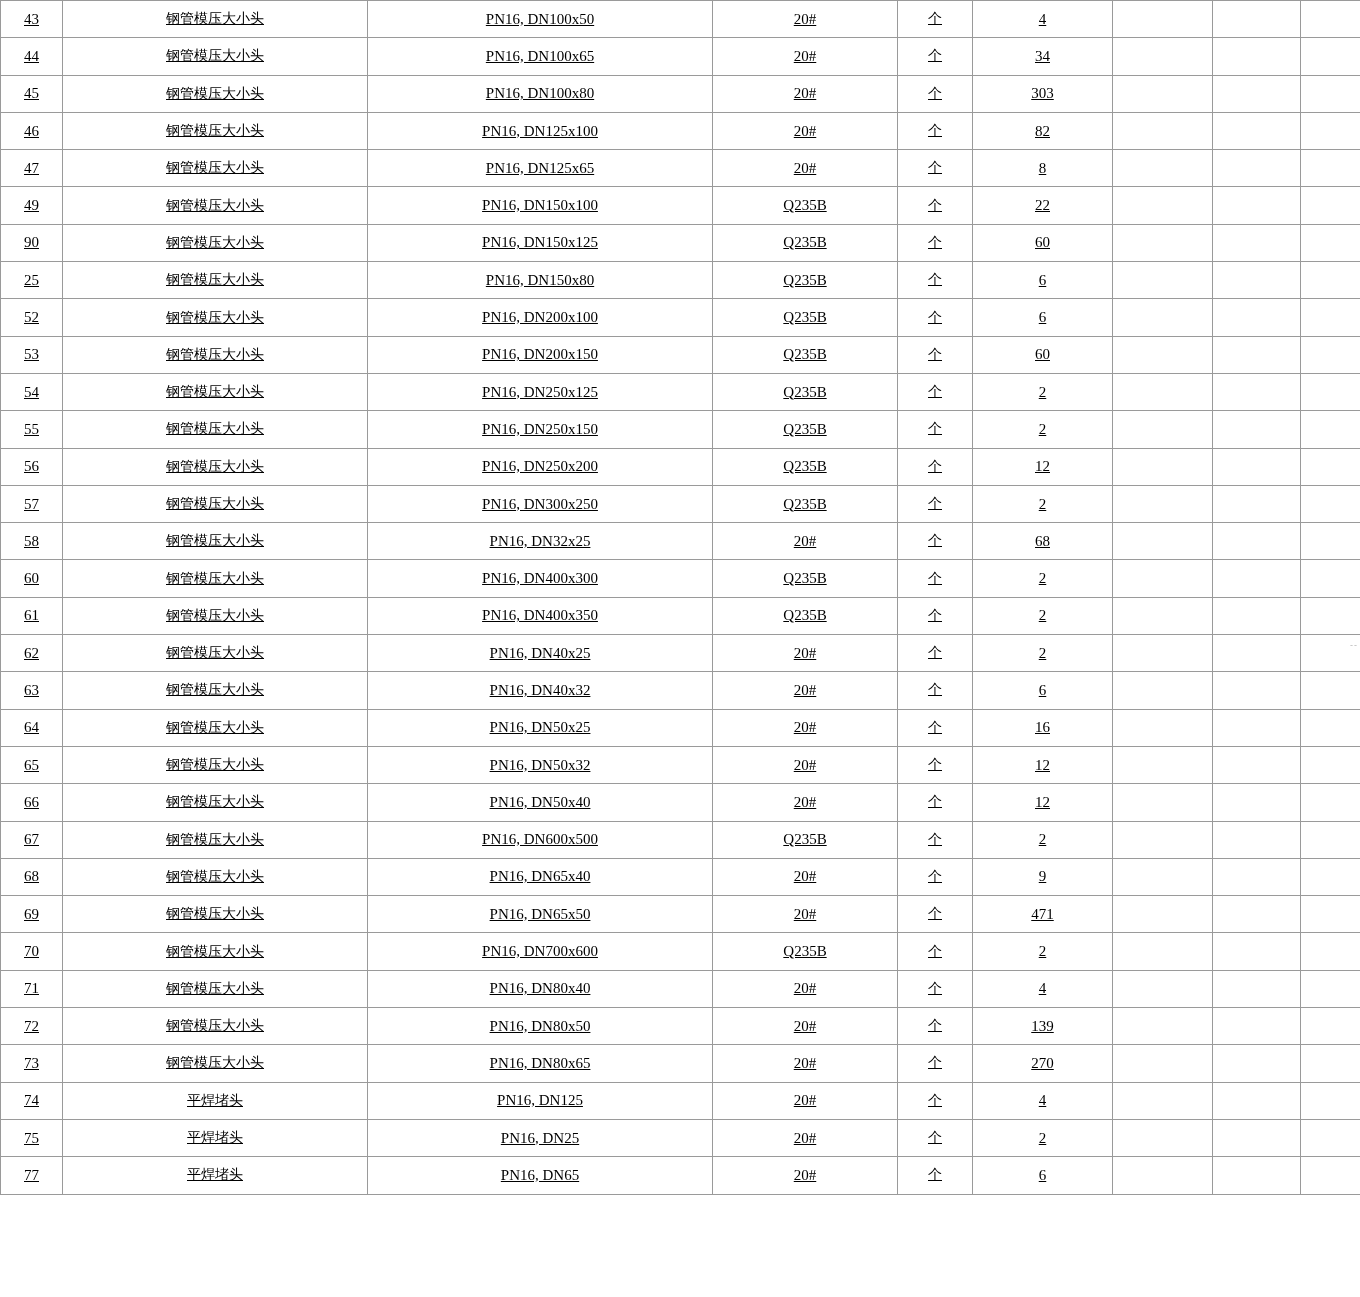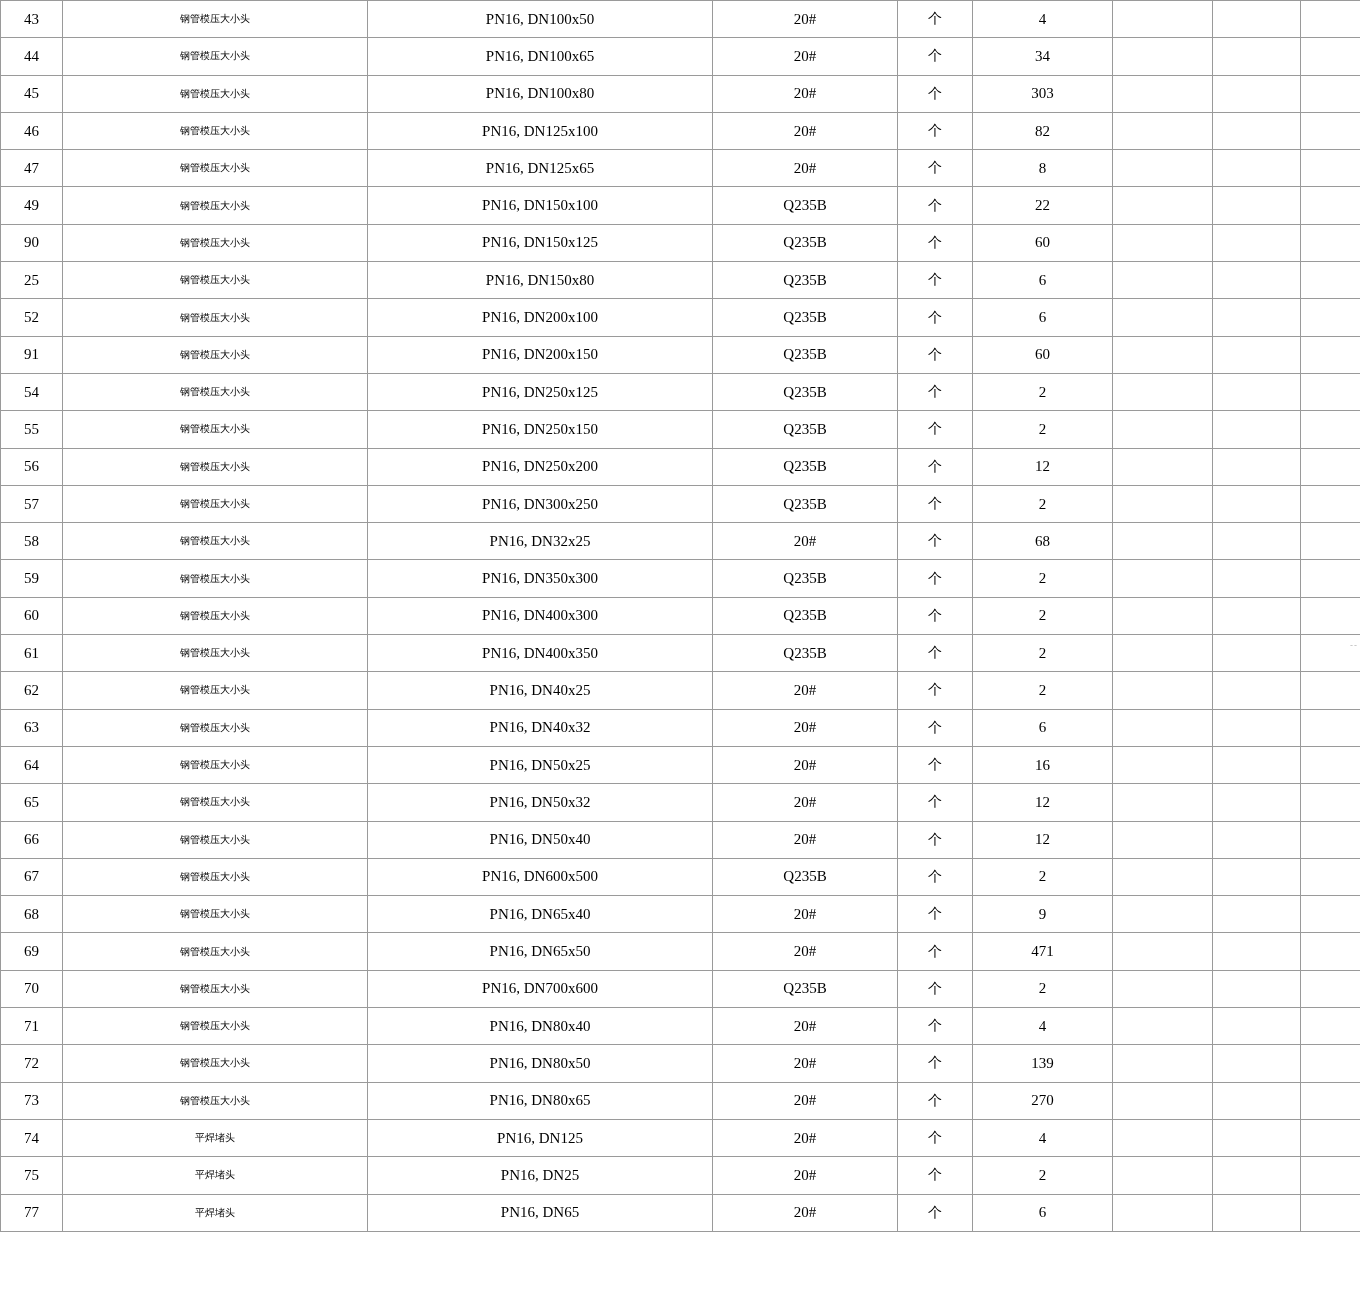--- a/index.html
+++ b/index.html
@@ -11,20 +11,21 @@
     width: 1360px;
     height: 1297px;
     font-family: "Liberation Serif", "DejaVu Serif", serif;
     color: #000000;
     overflow: hidden;
   }
   .sheet {
     width: 1360px;
     height: 1297px;
     position: relative;
+    text-decoration: underline;
   }
   table.grid {
     border-collapse: collapse;
     table-layout: fixed;
     width: 1360px;
     font-size: 15px;
   }
   table.grid td {
     border: 1px solid #9a9a9a;
     height: 36.3px;
@@ -40,21 +41,21 @@
   col.c-spec    { width: 345px; }
   col.c-mat     { width: 185px; }
   col.c-unit    { width: 75px; }
   col.c-qty     { width: 140px; }
   col.c-e1      { width: 100px; }
   col.c-e2      { width: 88px; }
   col.c-e3      { width: 60px; }
 
   td.cn {
     font-family: "DejaVu Sans", "Liberation Sans", sans-serif;
-    font-size: 10px;
+    font-size: 14px;
   }
   td.num, td.spec, td.mat {
     font-family: "Liberation Serif", serif;
     font-size: 15px;
   }
   td.unit {
     font-family: "DejaVu Sans", "Liberation Sans", sans-serif;
     font-size: 14px;
   }
   td.blank {
@@ -181,21 +182,21 @@
           <td class="cn">钢管模压大小头</td>
           <td class="spec">PN16, DN200x100</td>
           <td class="mat">Q235B</td>
           <td class="unit">个</td>
           <td class="num">6</td>
           <td class="blank"></td>
           <td class="blank"></td>
           <td class="blank"></td>
         </tr>
         <tr>
-          <td class="num">91</td>
+          <td class="num">53</td>
           <td class="cn">钢管模压大小头</td>
           <td class="spec">PN16, DN200x150</td>
           <td class="mat">Q235B</td>
           <td class="unit">个</td>
           <td class="num">60</td>
           <td class="blank"></td>
           <td class="blank"></td>
           <td class="blank"></td>
         </tr>
         <tr>
@@ -242,31 +243,20 @@
           <td class="blank"></td>
           <td class="blank"></td>
         </tr>
         <tr>
           <td class="num">58</td>
           <td class="cn">钢管模压大小头</td>
           <td class="spec">PN16, DN32x25</td>
           <td class="mat">20#</td>
           <td class="unit">个</td>
           <td class="num">68</td>
-          <td class="blank"></td>
-          <td class="blank"></td>
-          <td class="blank"></td>
-        </tr>
-        <tr>
-          <td class="num">59</td>
-          <td class="cn">钢管模压大小头</td>
-          <td class="spec">PN16, DN350x300</td>
-          <td class="mat">Q235B</td>
-          <td class="unit">个</td>
-          <td class="num">2</td>
           <td class="blank"></td>
           <td class="blank"></td>
           <td class="blank"></td>
         </tr>
         <tr>
           <td class="num">60</td>
           <td class="cn">钢管模压大小头</td>
           <td class="spec">PN16, DN400x300</td>
           <td class="mat">Q235B</td>
           <td class="unit">个</td>

